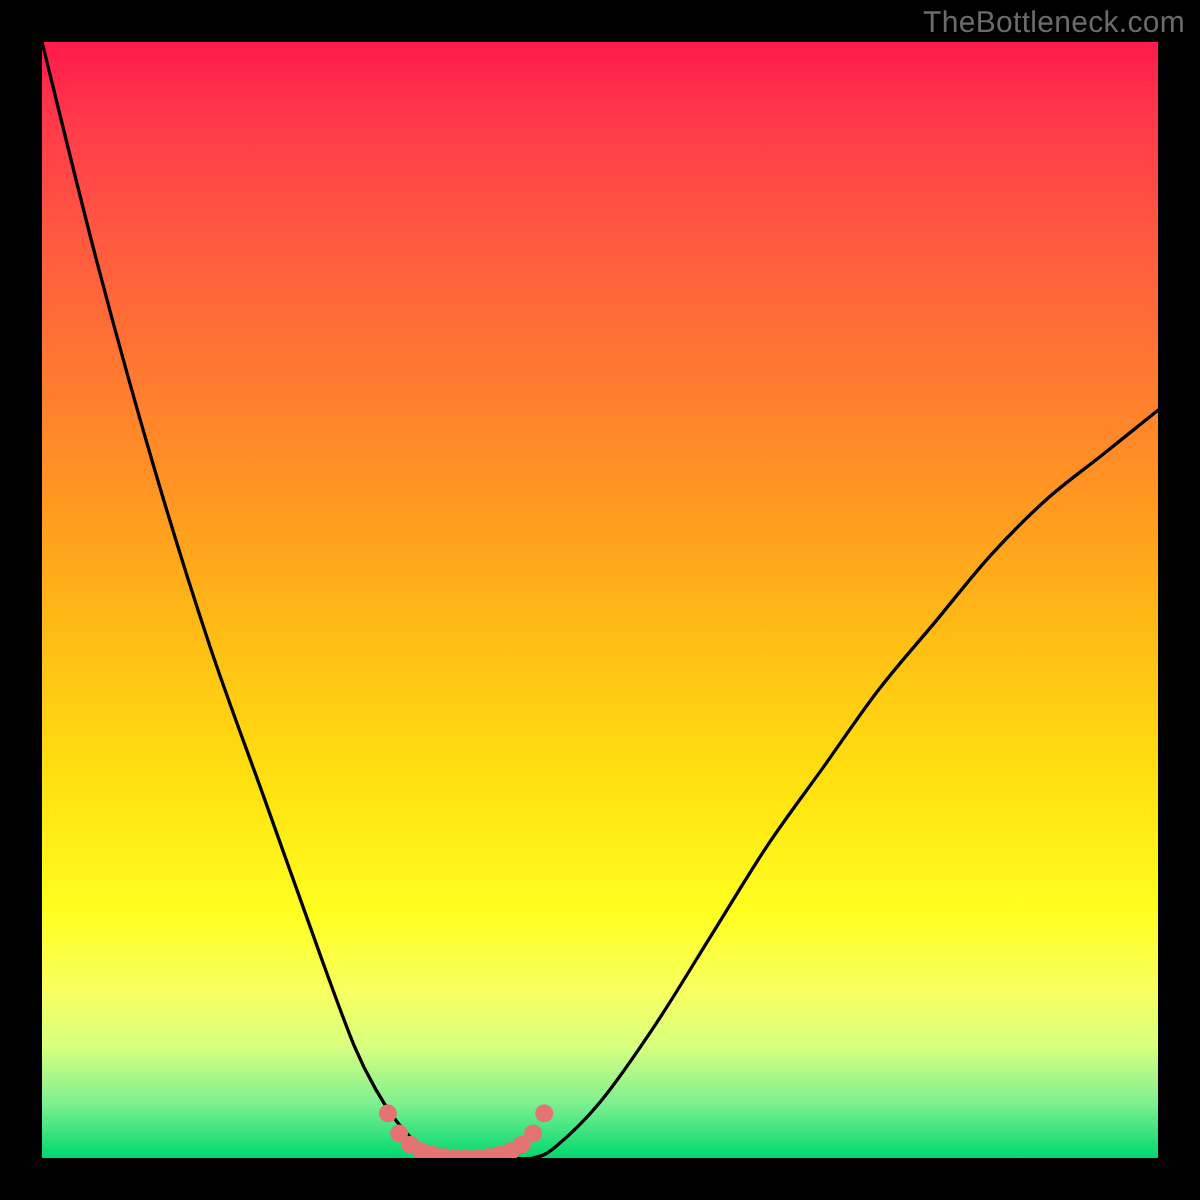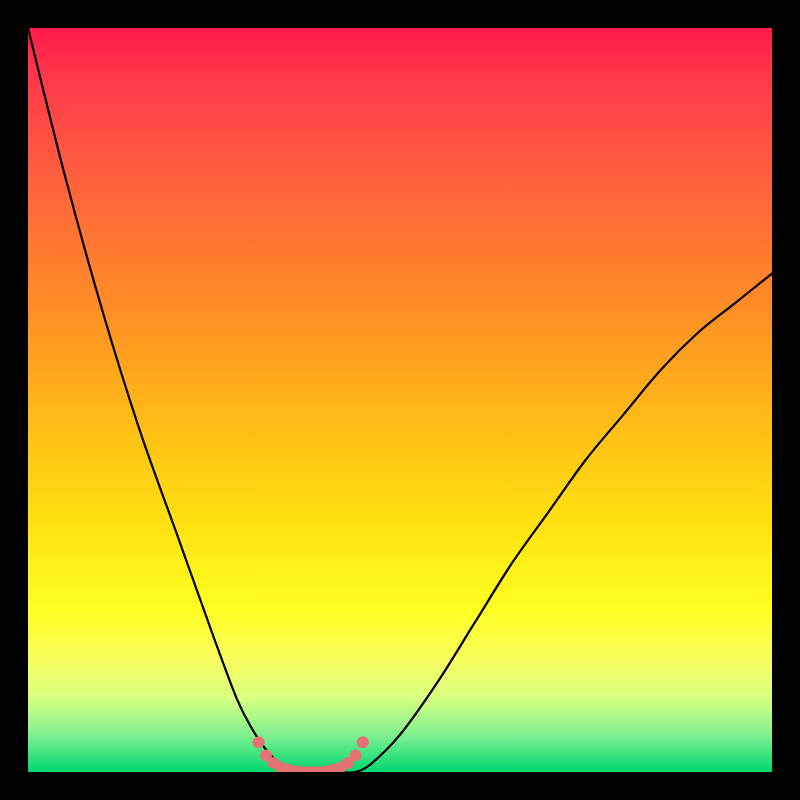--- a/index.html
+++ b/index.html
@@ -83,14 +83,15 @@
           <circle cx="305.0" cy="741.8" r="6" fill="#e57373"></circle>
           <circle cx="312.5" cy="739.5" r="6" fill="#e57373"></circle>
           <circle cx="319.9" cy="735.1" r="6" fill="#e57373"></circle>
           <circle cx="327.4" cy="727.6" r="6" fill="#e57373"></circle>
           <circle cx="334.8" cy="714.2" r="6" fill="#e57373"></circle>
         </g>
     </svg>
 
   </div>
 
+  <div class="watermark">TheBottleneck.com</div>
 
 </div>
 
 </body></html>

